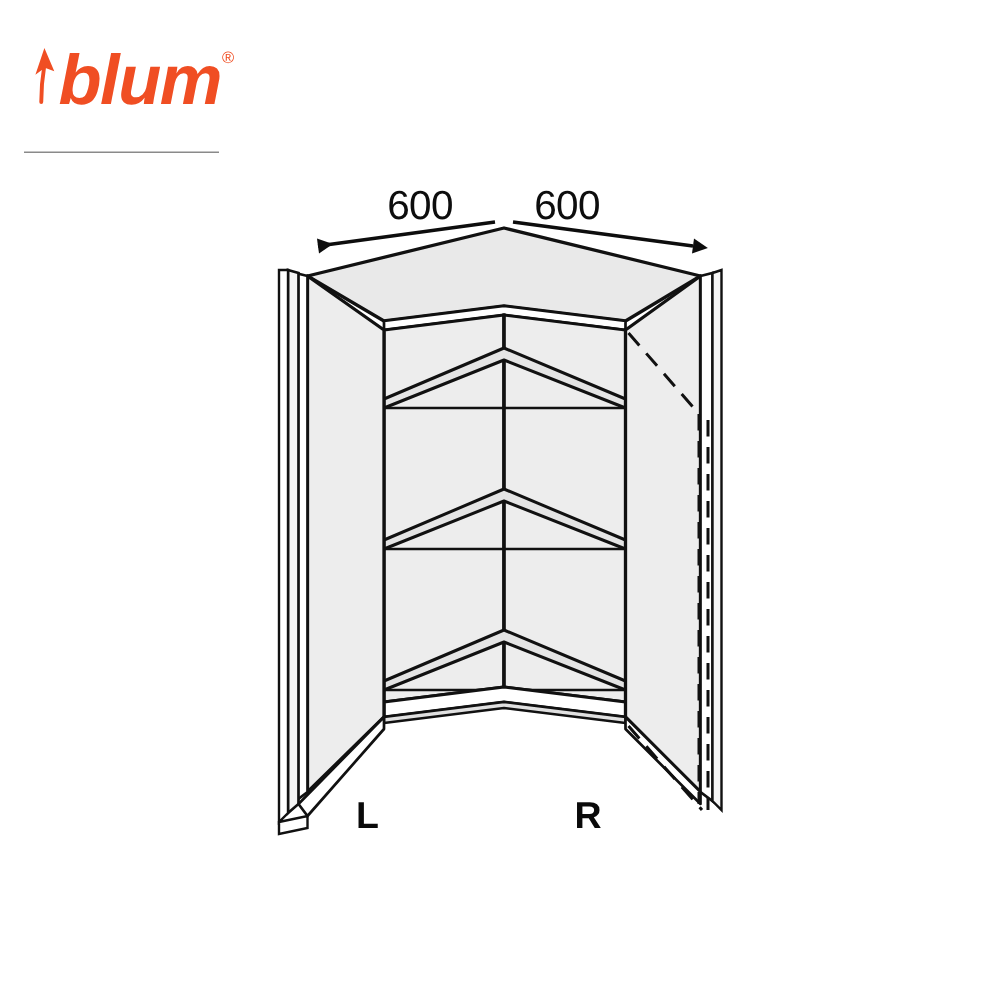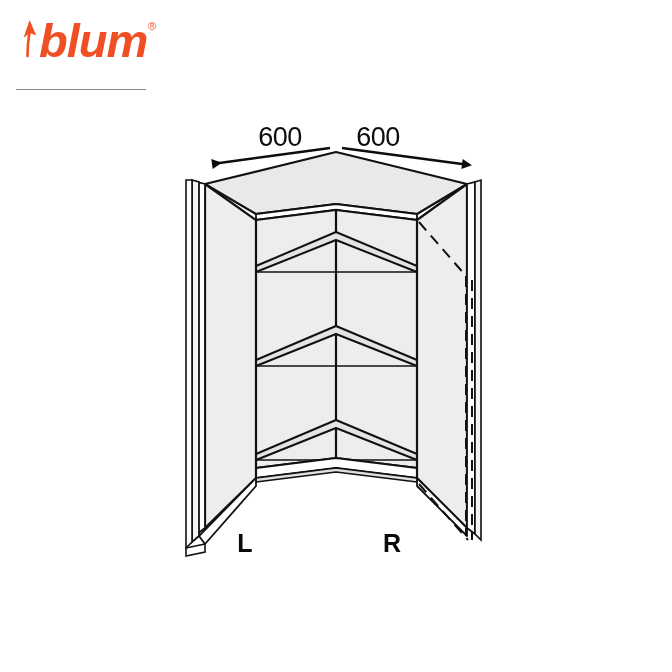--- a/index.html
+++ b/index.html
@@ -17,21 +17,21 @@
   #page {
     position: absolute;
     left: 0; top: 0;
     width: 672px;
     height: 672px;
     background: #ffffff;
   }
   
   #brand-header {
     position: absolute;
-    left: 0; top: 0;
+    left: 0; top: 12px;
     width: 672px;
     height: 100px;
   }
   #brand-logo {
     position: absolute;
     left: 14px;
     top: 12px;
     width: 160px;
     height: 56px;
   }

